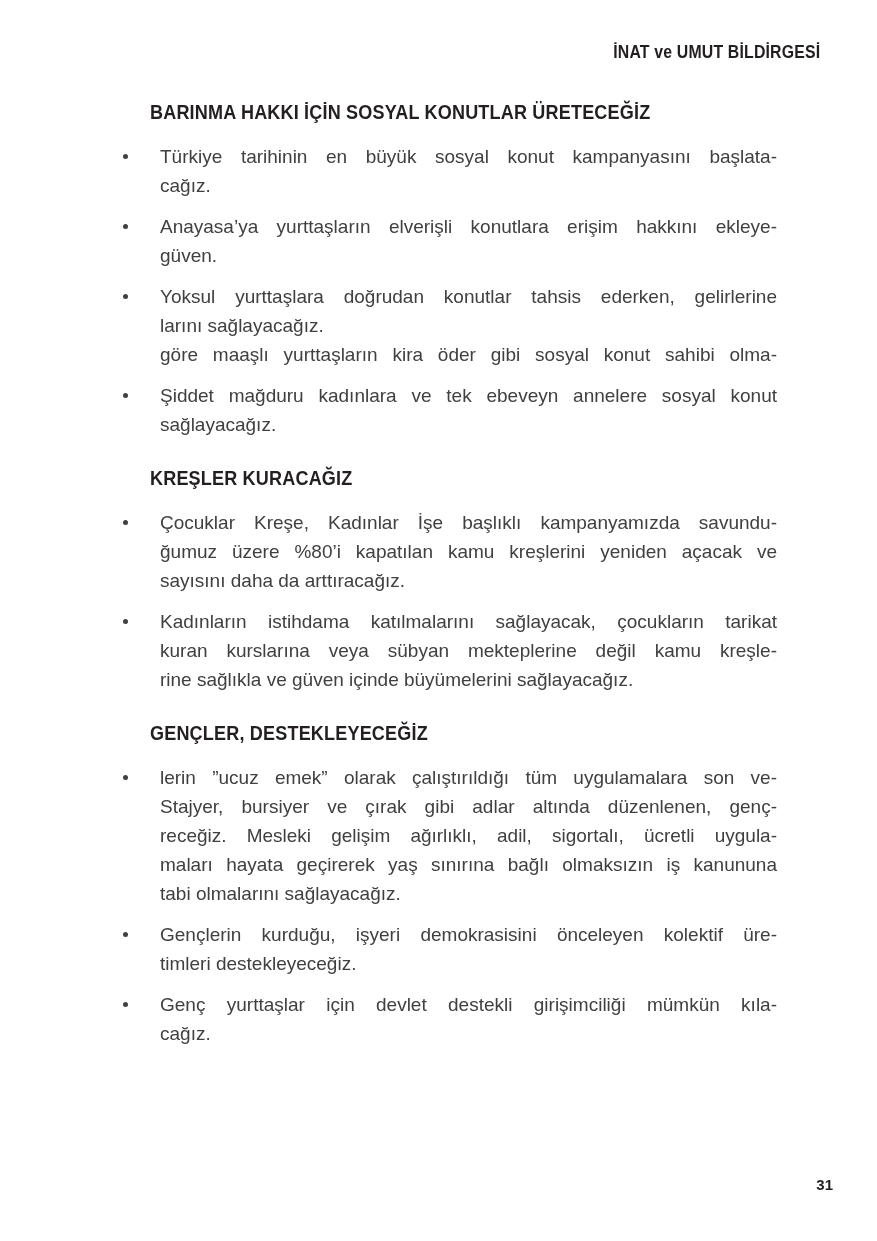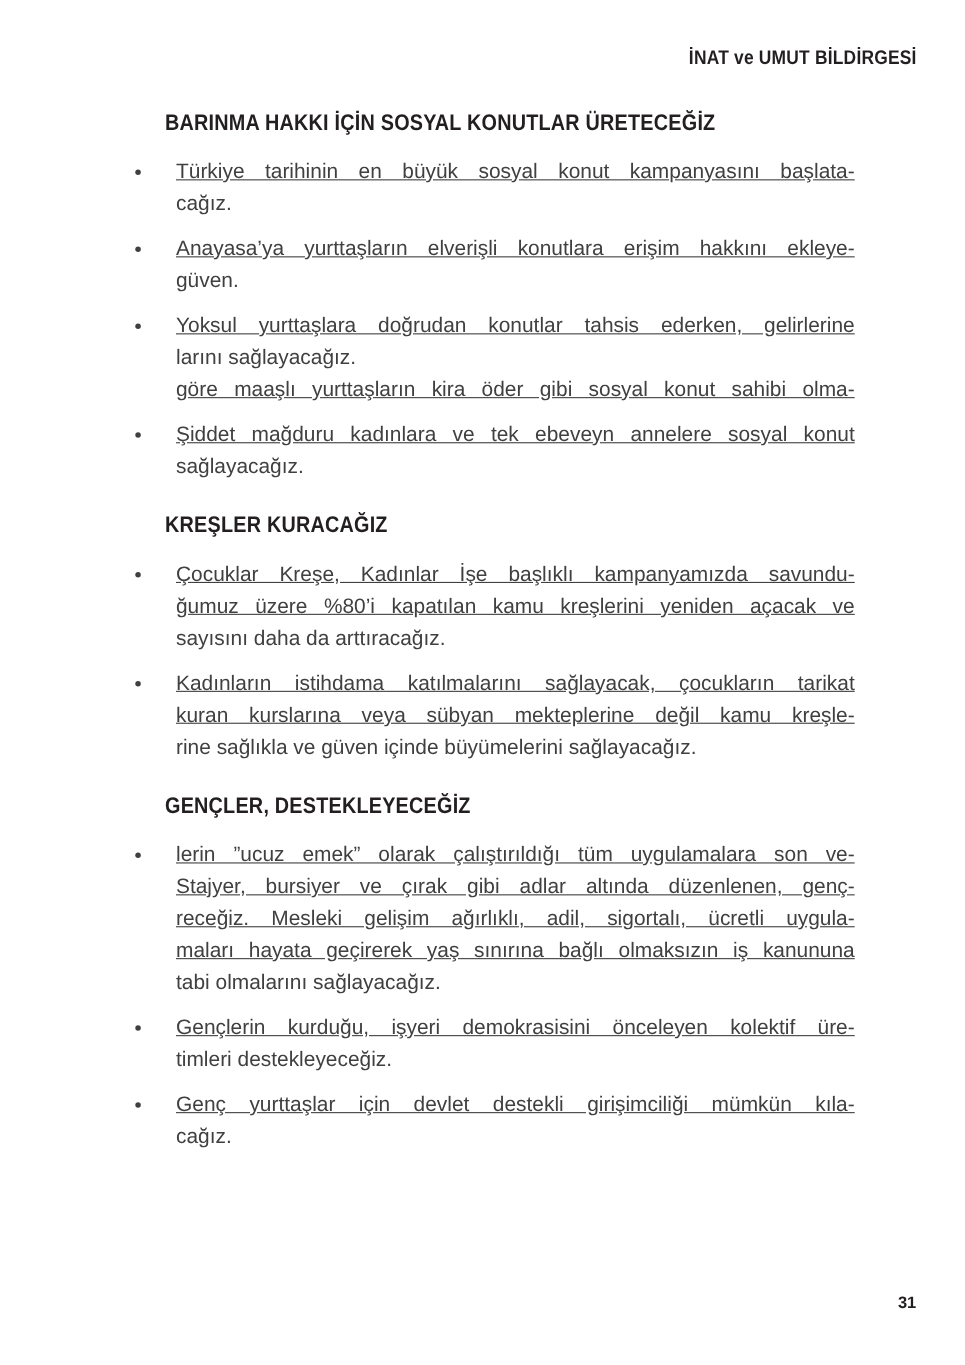--- a/index.html
+++ b/index.html
@@ -17,21 +17,21 @@
   }
   .page {
     position: absolute;
     inset: 0;
     background: var(--page-bg, #ffffff);
   }
   
   .running-header {
     position: absolute;
     top: 42px;
-    right: 44px;
+    right: 57px;
     text-align: center;
     white-space: nowrap;
   }
   .running-header .hdr-text {
     display: inline-block;
     font-weight: bold;
     font-size: 18px;
     letter-spacing: 0.2px;
     color: var(--heading-color, #231f20);
     transform: scaleX(0.88);
@@ -83,21 +83,20 @@
   }
   .bullet-text {
     width: 617px;
   }
   .line {
     text-align: justify;
     text-align-last: left;
   }
   .line.fill {
     text-align-last: justify;
-    text-decoration: underline;
   }
   
   .page-number {
     position: absolute;
     top: 1176px;
     right: 44px;
     font-weight: bold;
     font-size: 15px;
     color: var(--heading-color, #231f20);
   }

